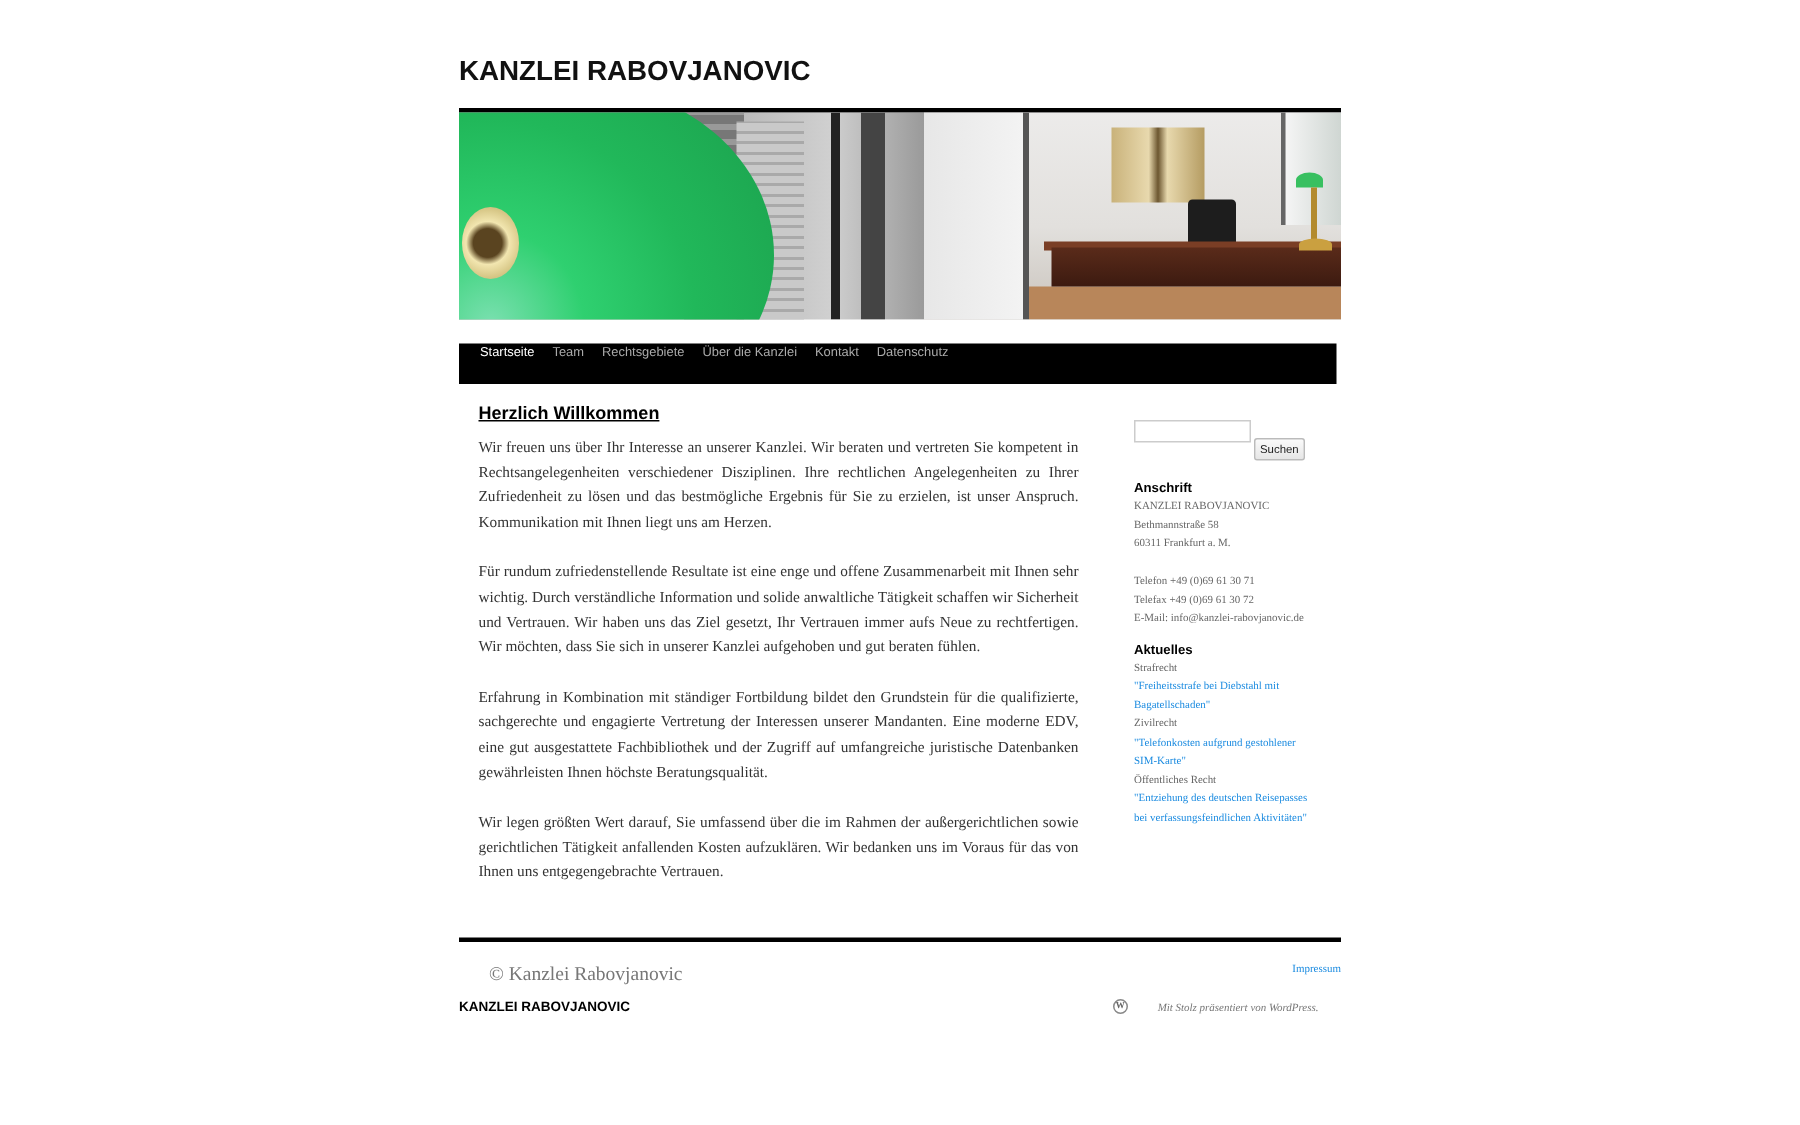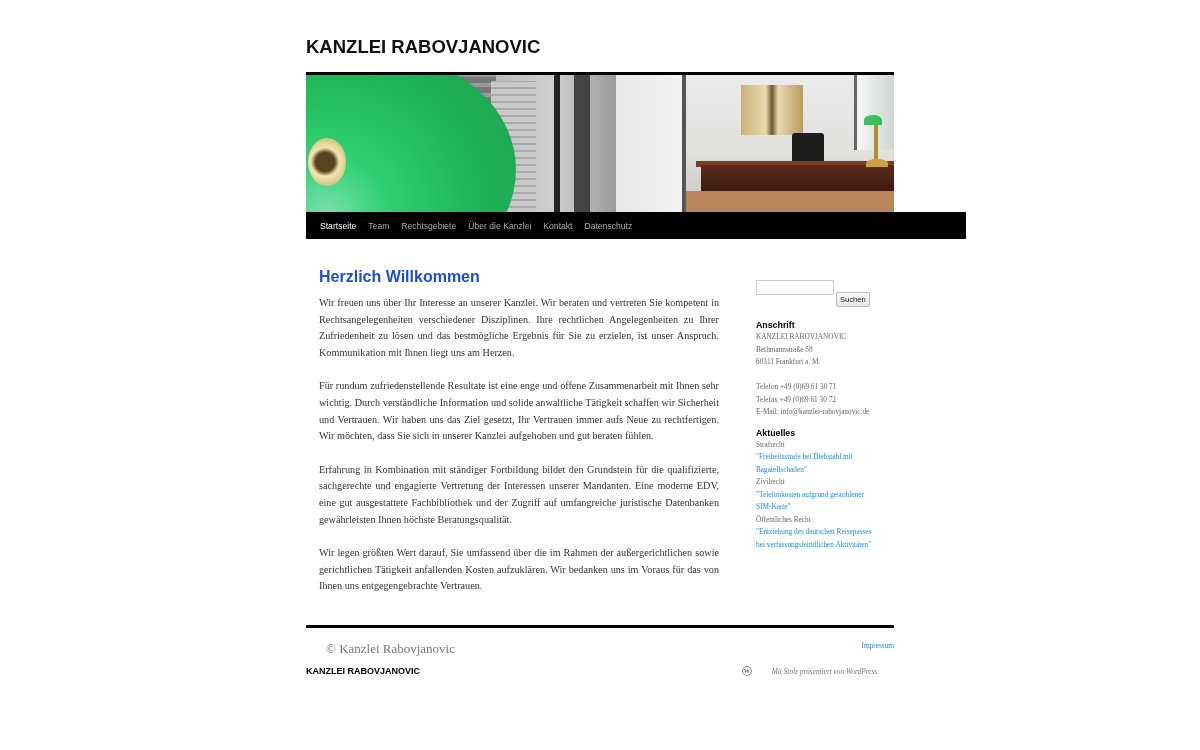--- a/index.html
+++ b/index.html
@@ -57,34 +57,34 @@
   }
   .img-desk-top { position:absolute; left:80px; top:86px; width:198px; height:6px; background:#7a3e25; }
   .img-floor { position:absolute; left:70px; top:116px; width:208px; height:22px; background:#b8865a; }
   .img-window-right { position:absolute; left:238px; top:0; width:40px; height:75px; background: linear-gradient(90deg,#f5f5f5,#cfd6d2); border-left:3px solid #666; }
   .img-green-lamp { position:absolute; left:248px; top:40px; width:18px; height:10px; background:#38c060; border-radius:50% 50% 0 0; }
   .img-lamp-base { position:absolute; left:258px; top:50px; width:4px; height:36px; background:#b38b2e; }
   .img-lamp-foot { position:absolute; left:250px; top:84px; width:22px; height:8px; background:#caa040; border-radius:50% 50% 0 0; }
 
   
   .nav {
-    position: absolute; left: 0; top: 212px; width: 660px; height: 27px;
-    background: #000; display: flex; align-items: center; padding-left: 8px;
+    position: absolute; left: 0; top: 229px; width: 585px; height: 27px;
+    background: #000; display: flex; align-items: flex-start; padding-left: 8px;
   }
   .nav-item {
     font-family: "Liberation Sans", sans-serif; font-size: 8.6px; color: #aaa;
     padding: 0 6px; cursor: pointer; white-space: nowrap;
   }
   .nav-item.active { color: #fff; }
 
   
   .content { position: absolute; left: 13px; top: 268px; width: 400px; }
   .entry-title {
     font-family: "Liberation Sans", sans-serif; font-weight: bold;
-    font-size: 16px; color: #1d4ed8; margin-bottom: 9px;
+    font-size: 12px; color: #000000; margin-bottom: 9px; text-decoration: underline;
   }
   .entry p {
     font-size: 10.2px; line-height: 16.7px; color: #333; text-align: justify;
     margin-bottom: 16.5px;
   }
 
   
   .sidebar { position: absolute; left: 450px; top: 268px; width: 126px; }
   .search-row { display: flex; align-items: center; gap: 2px; margin-bottom: 13px; }
   .search-input { width: 78px; height: 15px; border: 1px solid #ccc; background: #fff; }

